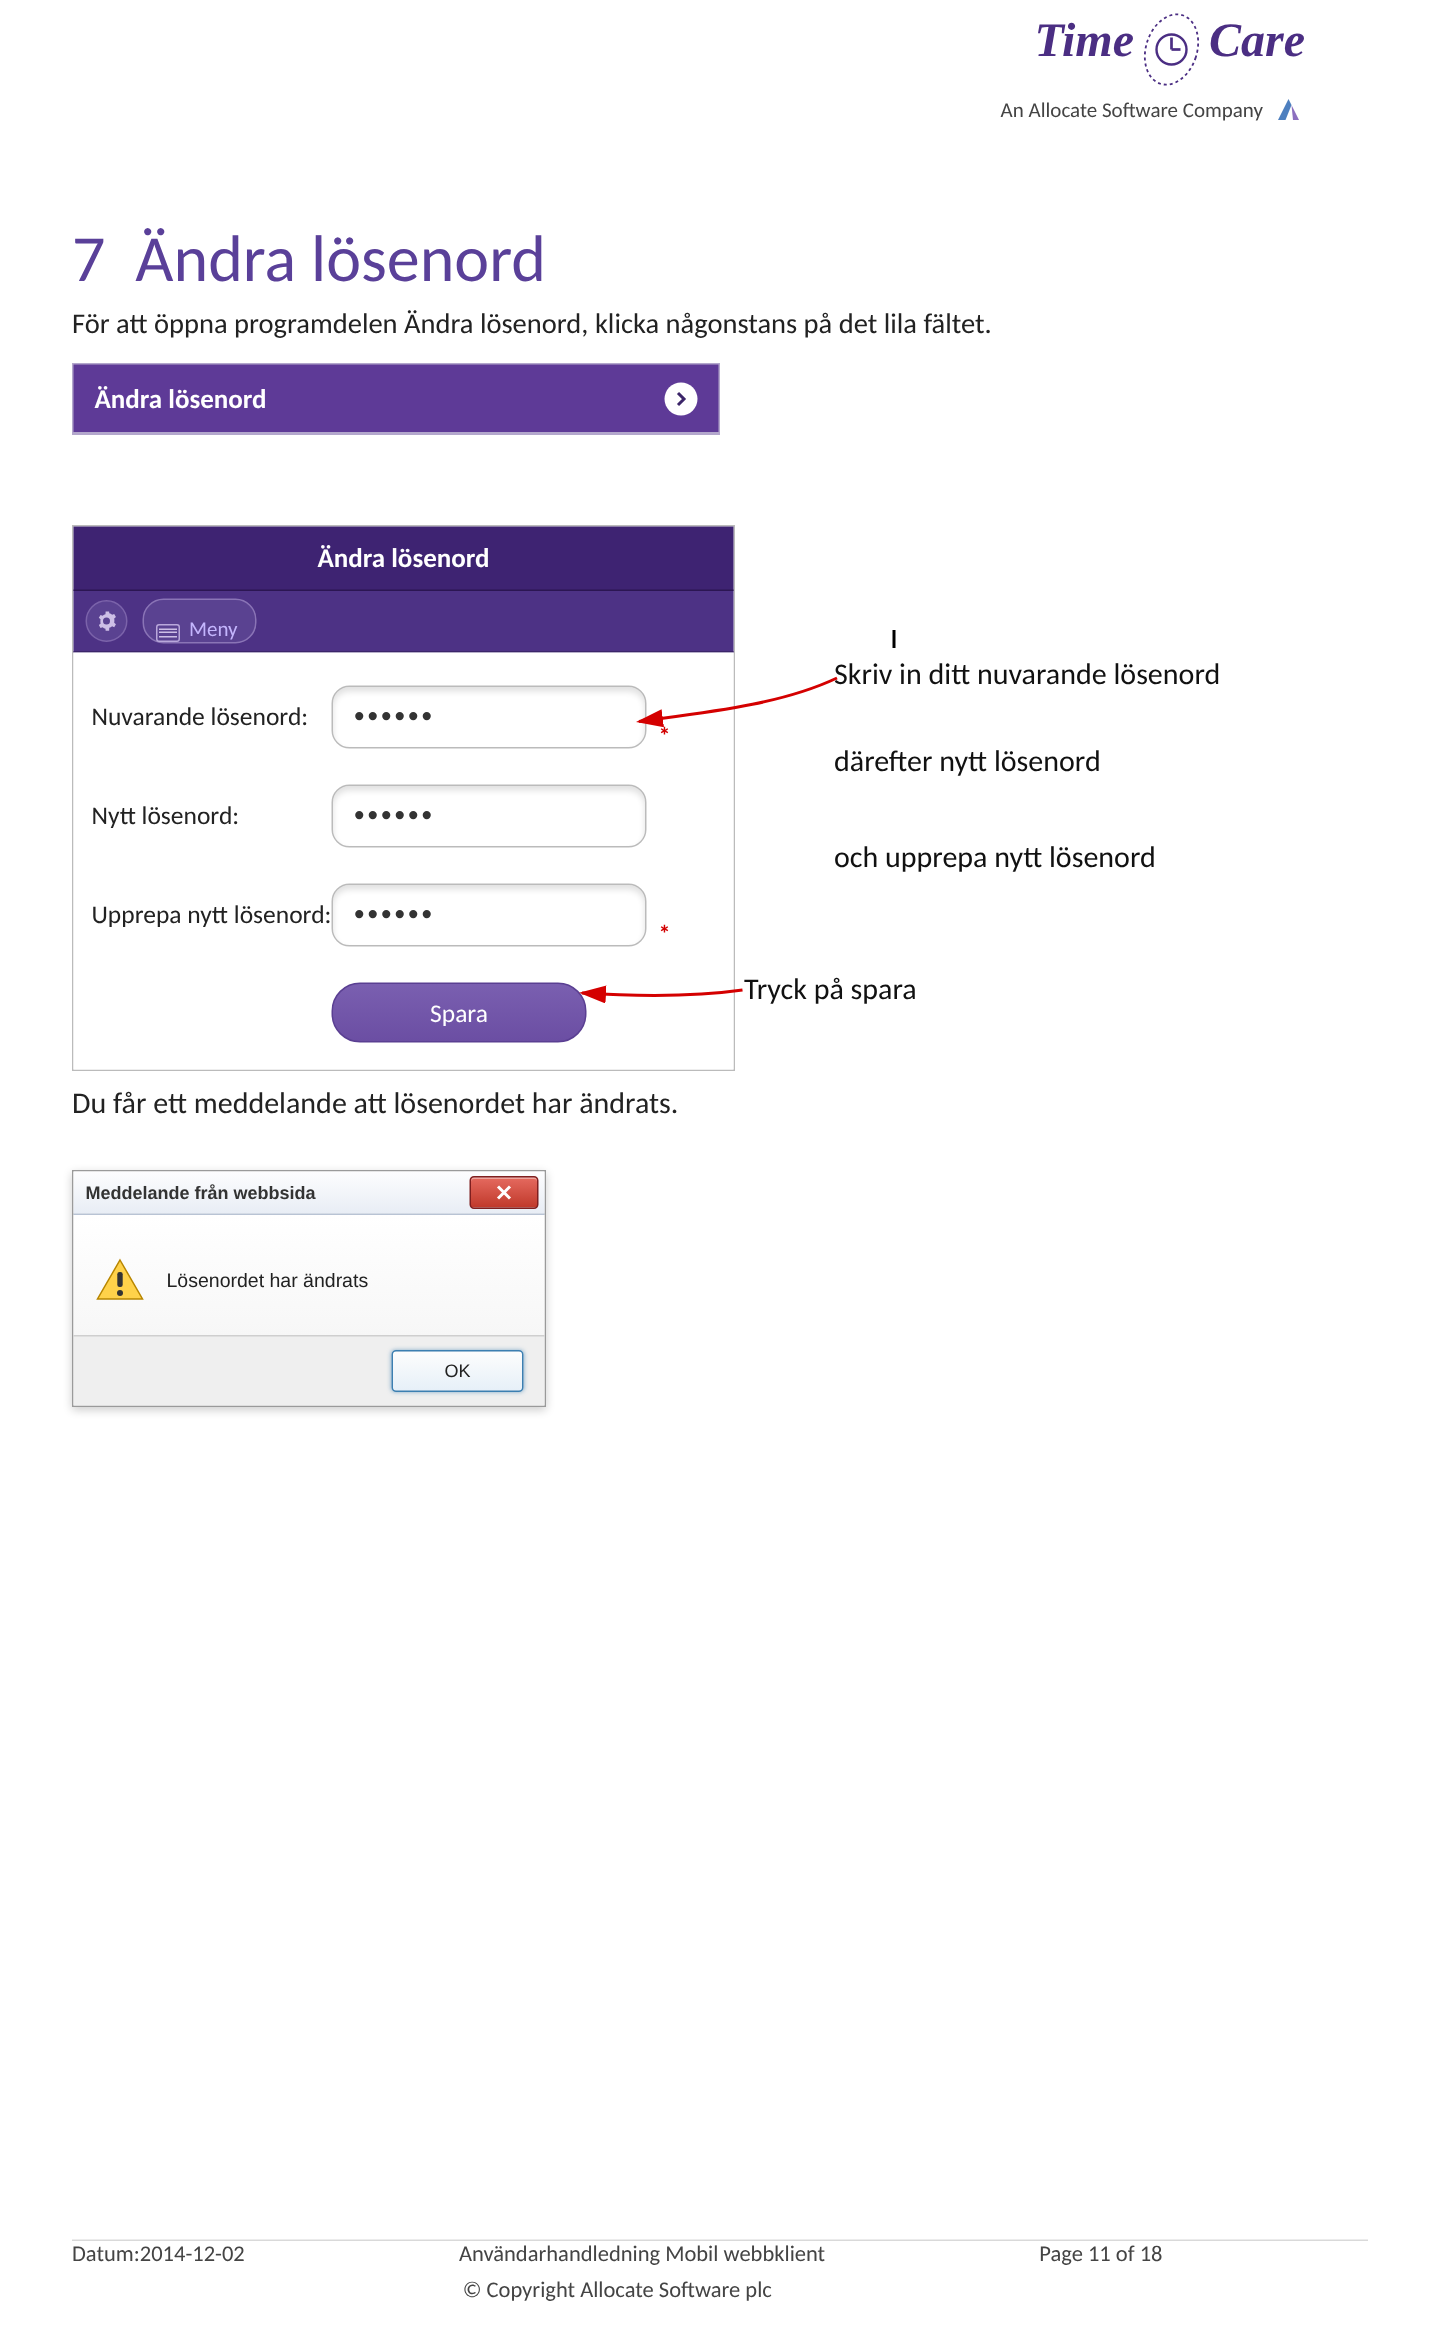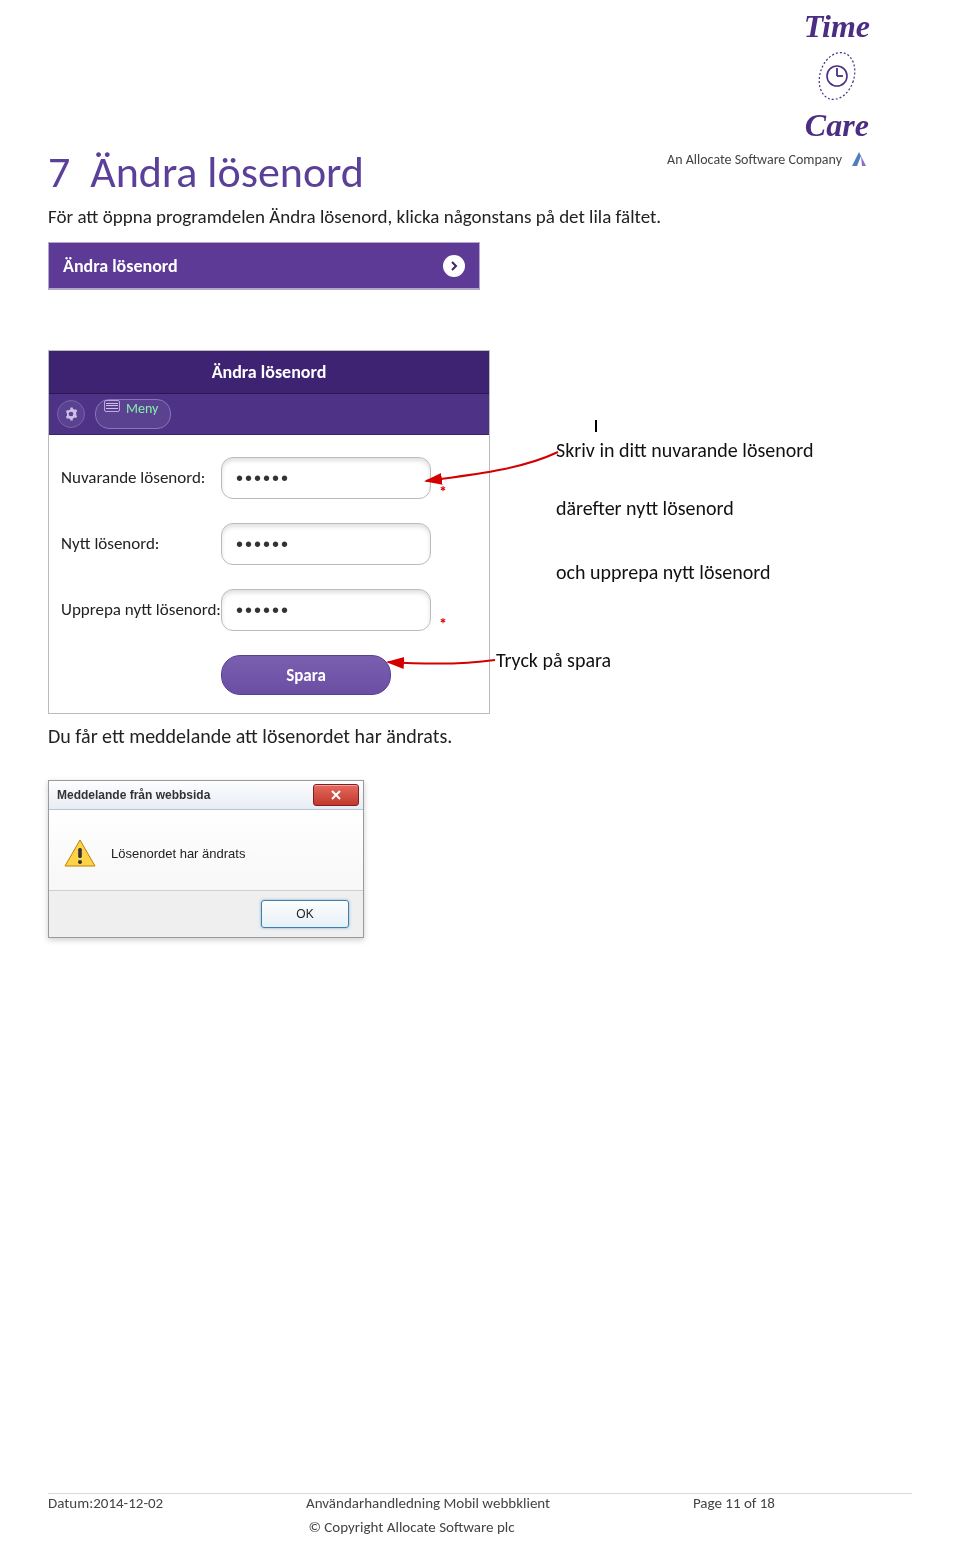--- a/index.html
+++ b/index.html
@@ -19,23 +19,21 @@
 
   
   .logos {
     position: absolute;
     top: 8px;
     right: 90px;
     text-align: right;
   }
   .timecare-logo {
     display: inline-flex;
-    align-items: center;
     gap: 6px;
-    flex-direction: column;
   }
   .timecare-text {
     font-family: "Times New Roman", serif;
     font-weight: bold;
     font-style: italic;
     font-size: 32px;
     color: #4b2e83;
   }
   .clock-svg { width: 38px; height: 50px; }
   .subtitle {
@@ -140,24 +138,24 @@
     align-items: center;
     justify-content: center;
     color: #b9a8db;
   }
   .menu-btn {
     height: 28px;
     border: 1px solid #8a74b6;
     border-radius: 14px;
     background: #5a4291;
     display: flex;
-    align-items: flex-start;
+    align-items: flex-end;
     padding: 0 12px 0 8px;
     gap: 6px;
-    color: #86efac;
+    color: #c4b5fd;
     font-size: 14px;
   }
   .menu-btn .ham {
     width: 16px;
     height: 12px;
     border: 1px solid #b9a8db;
     border-radius: 2px;
     display: flex;
     flex-direction: column;
     justify-content: space-around;
@@ -212,21 +210,21 @@
   }
   .spara-btn {
     margin-left: 160px;
     width: 168px;
     height: 38px;
     border-radius: 19px;
     background: linear-gradient(#7a5fb0, #6b4ea3);
     border: 1px solid #5a3f92;
     color: #fff;
     font-size: 17px;
-    font-weight: 700;
+    font-weight: 400;
     display: flex;
     align-items: center;
     justify-content: center;
   }
 
   
   .annot {
     position: absolute;
     font-size: 20px;
     color: #111;

